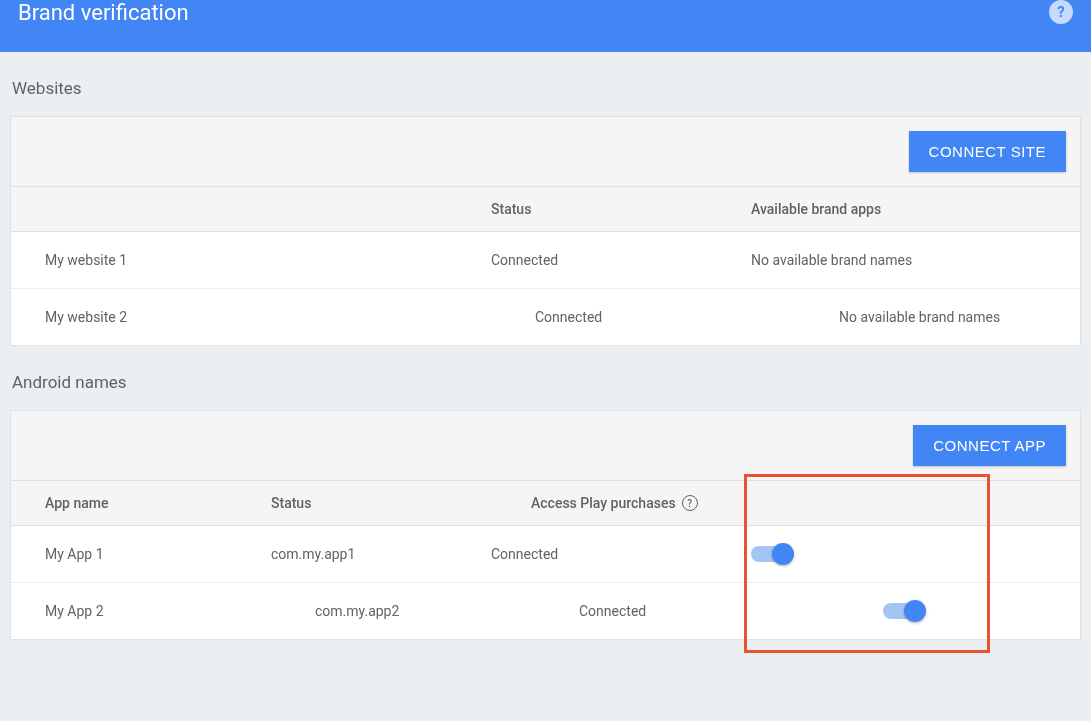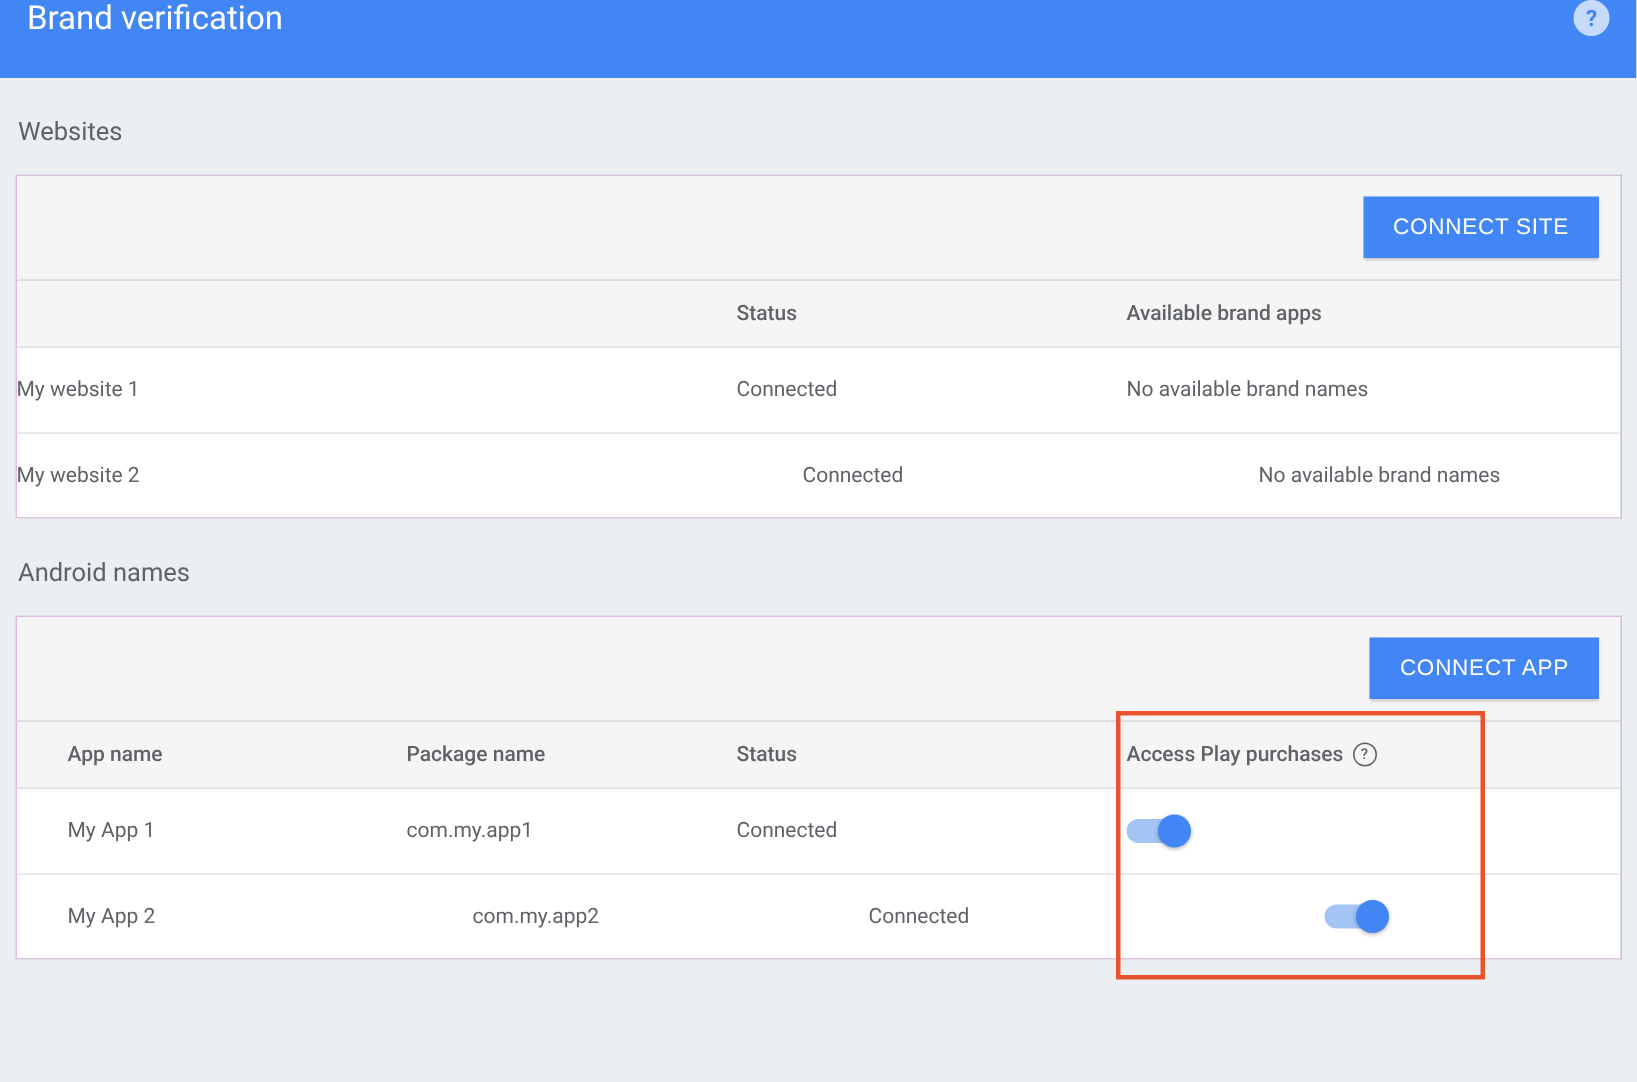--- a/index.html
+++ b/index.html
@@ -86,21 +86,21 @@
     }
     .th {
       color: #5f6368;
       font-weight: 500;
     }
     .td {
       color: #5f6368;
       font-weight: 400;
     }
     
-    .w-col1 { width: 480px; }
+    .w-col1 { width: 480px; padding-left: 34px; }
     .w-col2 { width: 260px; }
     .w-col3 { flex: 1; }
     
     .a-col1 { width: 260px; padding-left: 34px; }
     .a-col2 { width: 220px; }
     .a-col3 { width: 260px; }
     .a-col4 { flex: 1; }
     
     .th-with-help {
       display: flex;
@@ -179,21 +179,20 @@
   </div>
 
   <div class="section-label">Android names</div>
   <div class="apps-card-wrapper">
     <div class="card">
       <div class="card-actions">
         <button class="btn-primary">CONNECT APP</button>
       </div>
       <div class="table-header-row">
         <div class="th a-col1">App name</div>
-        <div class="th a-col2">Package name</div>
         <div class="th a-col3">Status</div>
         <div class="th a-col4 th-with-help">
           <span>Access Play purchases</span>
           <span class="small-help-icon">?</span>
         </div>
       </div>
       <div class="table-row">
         <div class="td a-col1">My App 1</div>
         <div class="td a-col2">com.my.app1</div>
         <div class="td a-col3">Connected</div>

